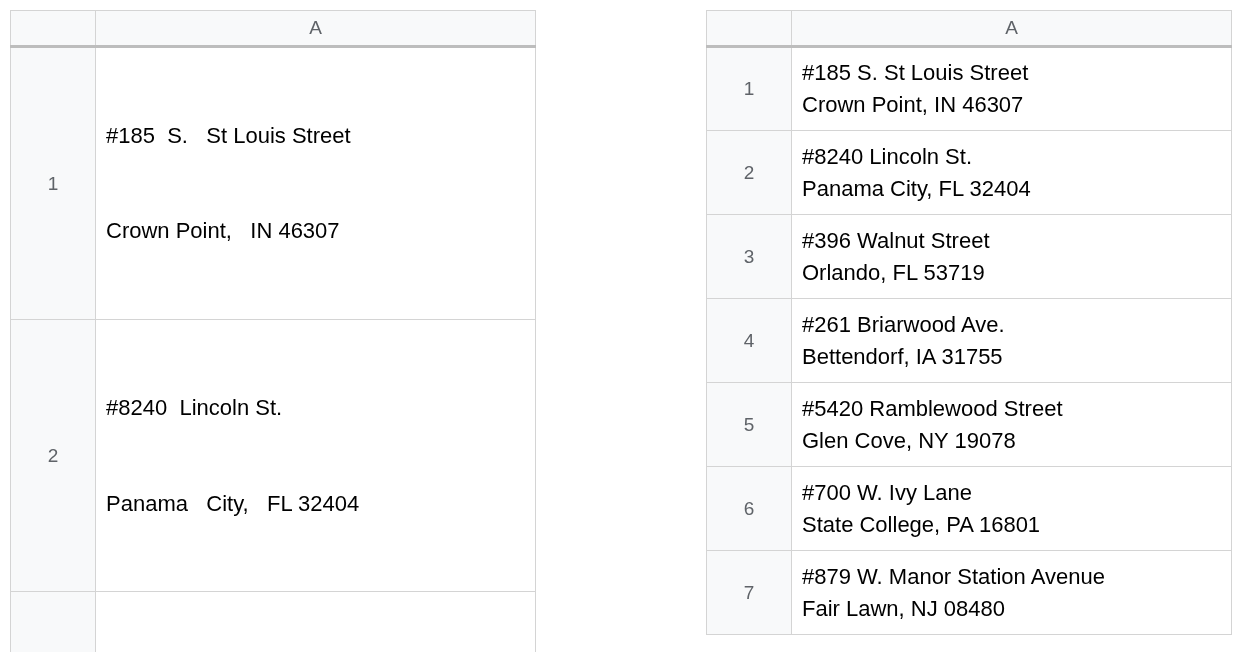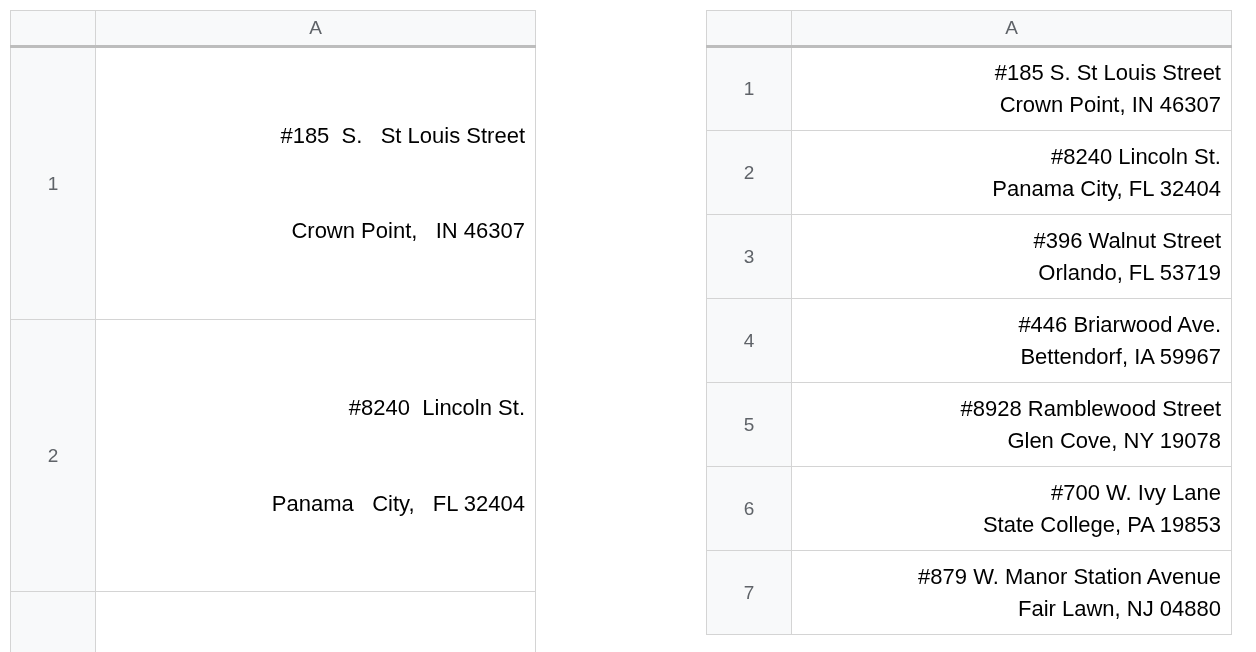--- a/index.html
+++ b/index.html
@@ -53,21 +53,20 @@
     .data-cell {
       padding: 8px 10px;
       font-size: 22px;
       color: #000000;
       line-height: 1.45;
       height: 84px;
       vertical-align: middle;
     }
     .data-cell .line {
       display: block;
-      text-align: right;
     }
     .arrow-container {
       width: 170px;
       display: flex;
       align-items: center;
       justify-content: center;
       align-self: stretch;
       padding-top: 260px;
     }
   </style>
@@ -132,39 +131,39 @@
   <tr>
     <td class="row-header">3</td>
     <td class="data-cell">
       <span class="line">#396 Walnut Street</span>
       <span class="line">Orlando, FL 53719</span>
     </td>
   </tr>
   <tr>
     <td class="row-header">4</td>
     <td class="data-cell">
-      <span class="line">#446 Briarwood Ave.</span>
-      <span class="line">Bettendorf, IA 59967</span>
+      <span class="line">#261 Briarwood Ave.</span>
+      <span class="line">Bettendorf, IA 31755</span>
     </td>
   </tr>
   <tr>
     <td class="row-header">5</td>
     <td class="data-cell">
-      <span class="line">#8928 Ramblewood Street</span>
+      <span class="line">#5420 Ramblewood Street</span>
       <span class="line">Glen Cove, NY 19078</span>
     </td>
   </tr>
   <tr>
     <td class="row-header">6</td>
     <td class="data-cell">
       <span class="line">#700 W. Ivy Lane</span>
-      <span class="line">State College, PA 19853</span>
+      <span class="line">State College, PA 16801</span>
     </td>
   </tr>
   <tr>
     <td class="row-header">7</td>
     <td class="data-cell">
       <span class="line">#879 W. Manor Station Avenue</span>
-      <span class="line">Fair Lawn, NJ 04880</span>
+      <span class="line">Fair Lawn, NJ 08480</span>
     </td>
   </tr>
 </tbody>
   </table>
 
 </body></html>

